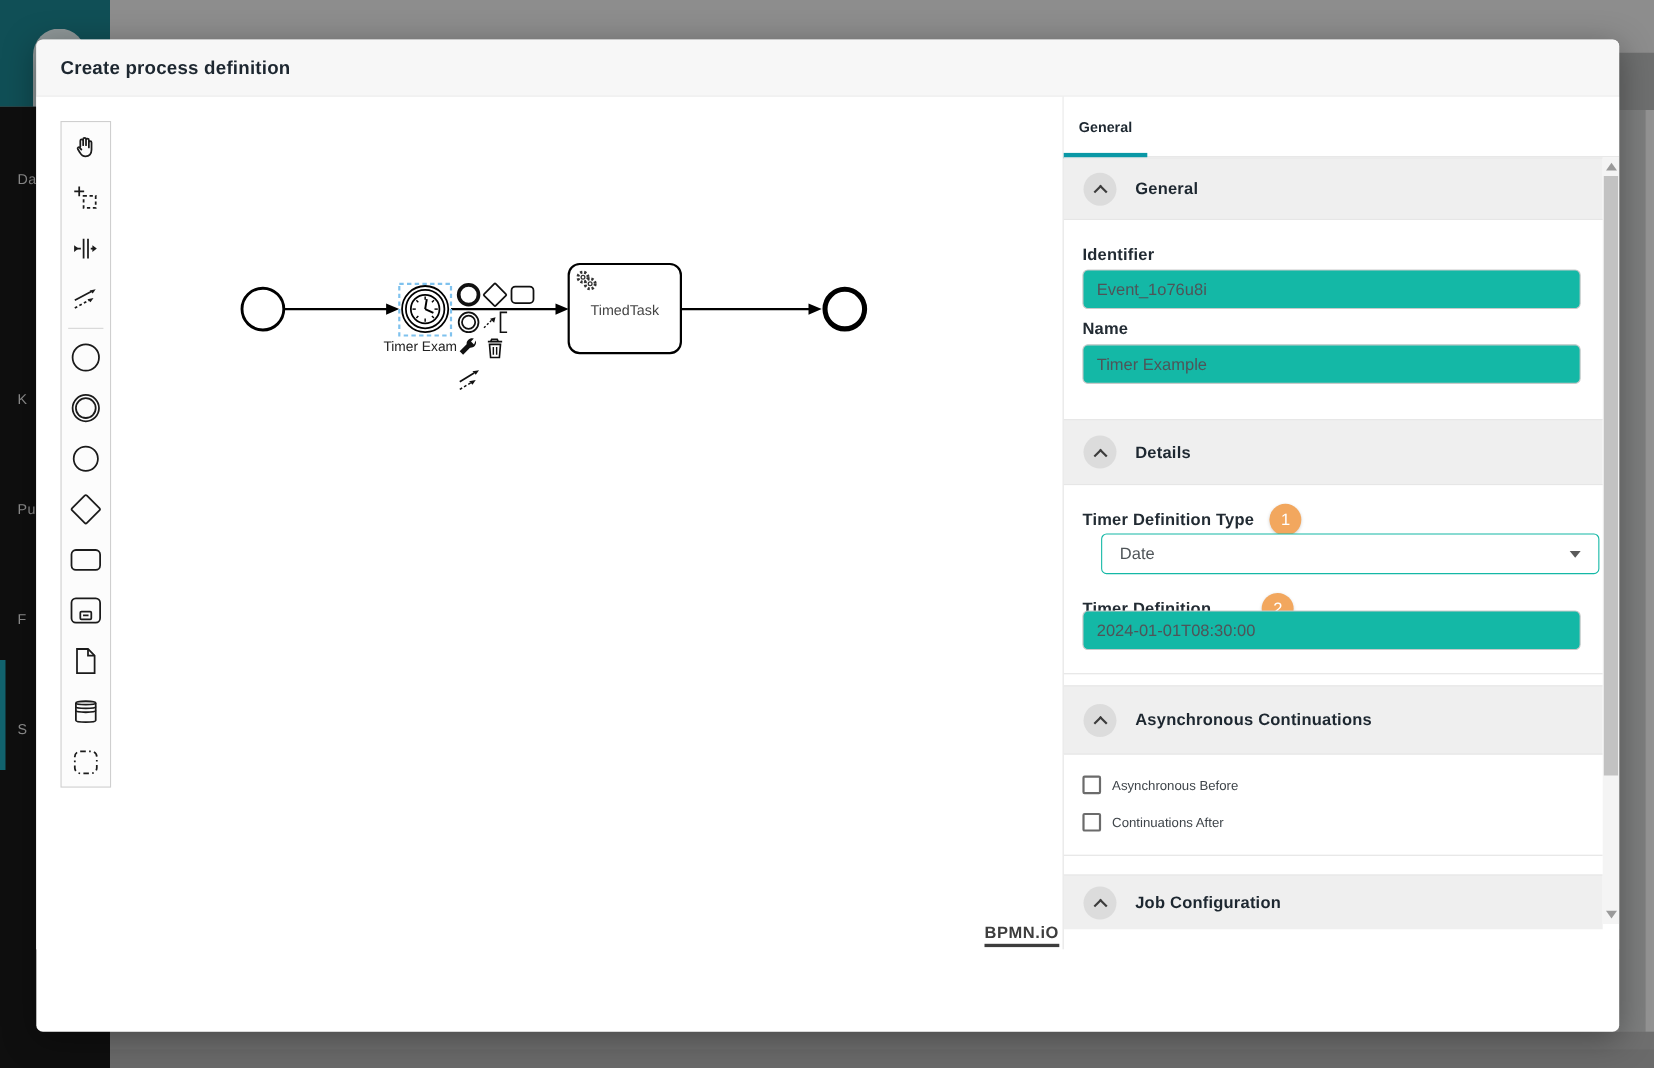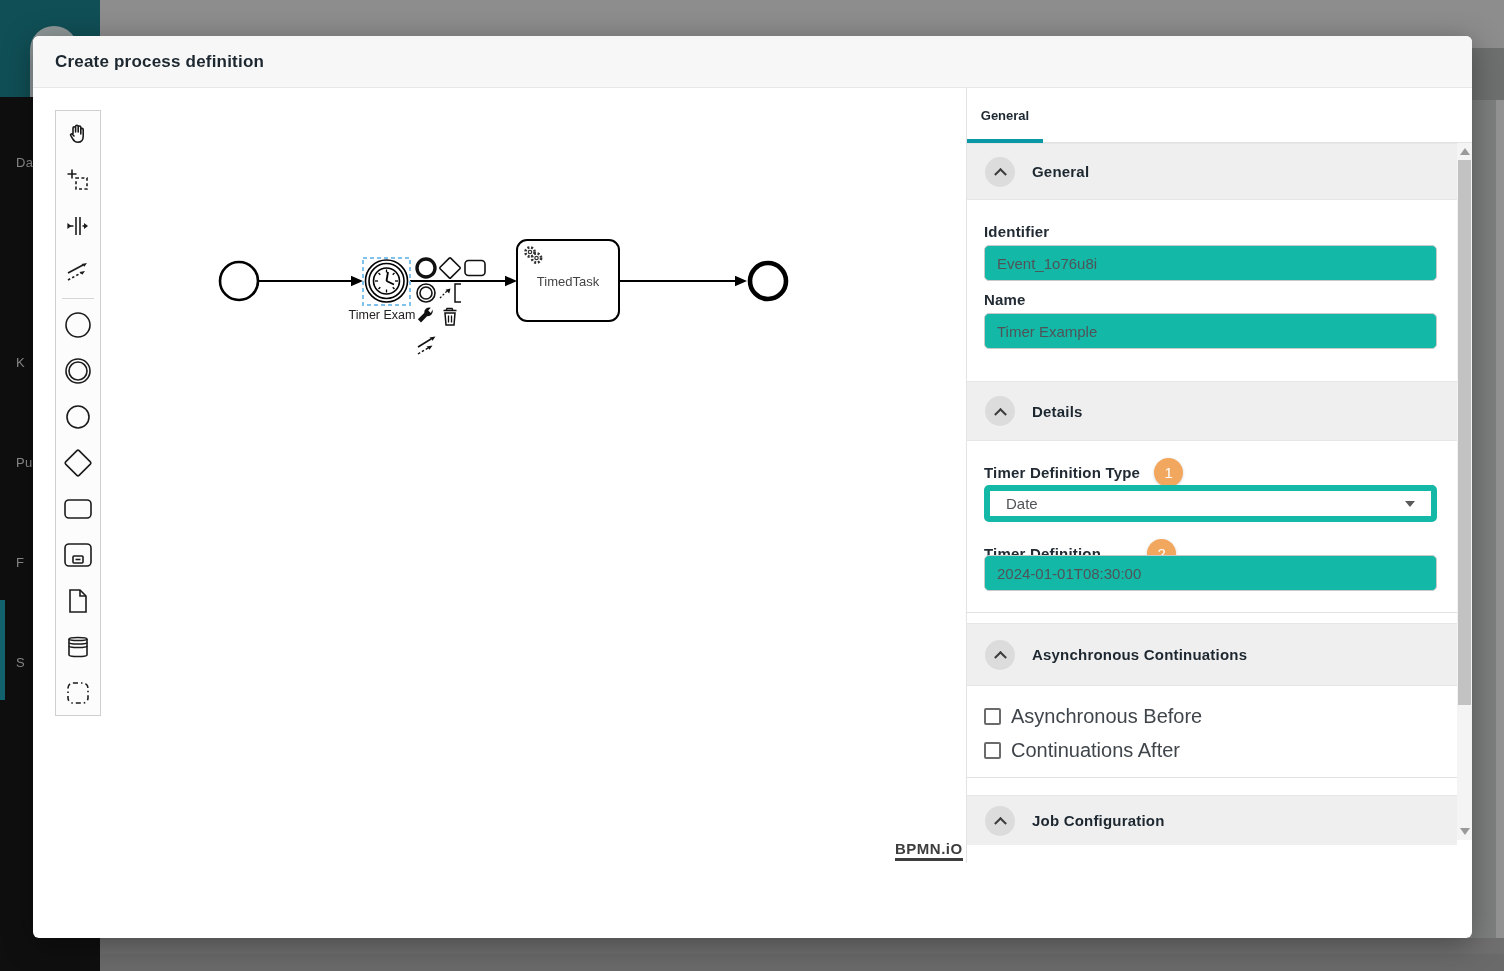--- a/index.html
+++ b/index.html
@@ -46,27 +46,27 @@
   .tabbar { position:absolute; left:0; top:0; right:0; height:55px; background:#fff; border-bottom:1px solid #e3e3e3; }
   .tab { position:absolute; left:0; top:0; width:76px; height:55px; display:flex; align-items:center; justify-content:center; font-size:13px; font-weight:bold; color:#1d2730; }
   .tab-underline { position:absolute; left:0; bottom:-1px; width:76px; height:5px; background:#0a98a6; }
   .panel-scroll { position:absolute; left:0; top:55px; width:506px; height:702px; overflow:hidden; }
   .sec-band { position:absolute; left:0; width:490px; background:#efefef; border-top:1px solid #e6e6e6; border-bottom:1px solid #e6e6e6; display:flex; align-items:center; padding-left:18px; gap:17px; }
   .chev-circle { width:30px; height:30px; border-radius:50%; background:#dcdcdc; display:flex; align-items:center; justify-content:center; }
   .chev-up { width:9px; height:9px; border-left:2px solid #3c3c3c; border-top:2px solid #3c3c3c; transform:rotate(45deg) translate(2px,2px); }
   .sec-title { font-size:15px; font-weight:bold; color:#1d2730; letter-spacing:.2px; }
   .field-label { font-size:15px; font-weight:bold; color:#222b33; letter-spacing:.2px; }
   .field-input { position:absolute; left:17px; width:453px; height:36px; border:1px solid #c9c9c9; border-radius:5px; font-family:inherit; font-size:15px; color:#4f5458; padding:0 12px; background:#14b8a6; }
-  .selectbox { position:absolute; left:17px; width:453px; height:37px; border:6px solid #14b8a6; border-radius:5px; display:flex; align-items:center; justify-content:space-between; padding:0 16px; font-size:15px; color:#4f5458; background:#fff; cursor:pointer; }
+  .selectbox { position:absolute; left:34px; width:453px; height:37px; border:1px solid #14b8a6; border-radius:5px; display:flex; align-items:center; justify-content:space-between; padding:0 16px; font-size:15px; color:#4f5458; background:#fff; cursor:pointer; }
   .caret-down { width:0; height:0; border-left:5px solid transparent; border-right:5px solid transparent; border-top:6px solid #5a5a5a; }
   .label-row { position:absolute; left:17px; display:flex; align-items:center; gap:14px; }
   .badge { width:29px; height:29px; border-radius:50%; background:#f2a75e; color:#fff; font-size:15px; display:flex; align-items:center; justify-content:center; box-shadow:0 1px 3px rgba(0,0,0,.18); }
   .check-row { position:absolute; left:17px; display:flex; align-items:center; gap:10px; }
   .check-row input { appearance:none; width:17px; height:17px; border:2px solid #6b6b6b; border-radius:2px; background:#fff; margin:0; cursor:pointer; }
-  .check-label { font-size:20px; color:#3f454a; }
+  .check-label { font-size:12px; color:#3f454a; }
   .divider { position:absolute; left:0; width:490px; height:1px; background:#e3e3e3; }
 
   
   .pscroll { position:absolute; left:490px; top:55px; width:15px; height:697px; background:#f4f4f4; }
   .pscroll .arrow-up, .pscroll .arrow-down { position:absolute; left:3px; width:0; height:0; border-left:5px solid transparent; border-right:5px solid transparent; }
   .pscroll .arrow-up { top:5px; border-bottom:7px solid #9a9a9a; }
   .pscroll .arrow-down { bottom:5px; border-top:7px solid #9a9a9a; }
   .pscroll .thumb { position:absolute; left:1px; top:17px; width:13px; height:545px; background:#c2c2c2; }
 
   svg .stroke { stroke:#1b1b1b; fill:none; stroke-width:1.6; }

